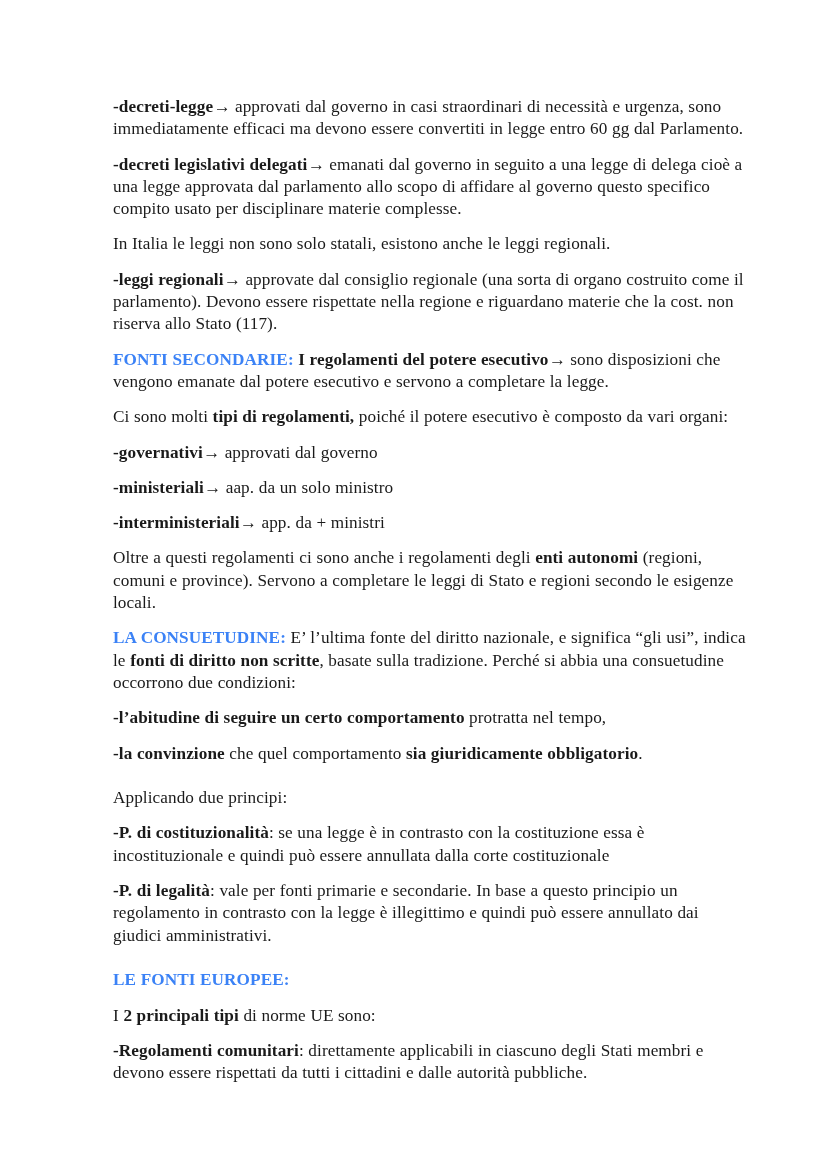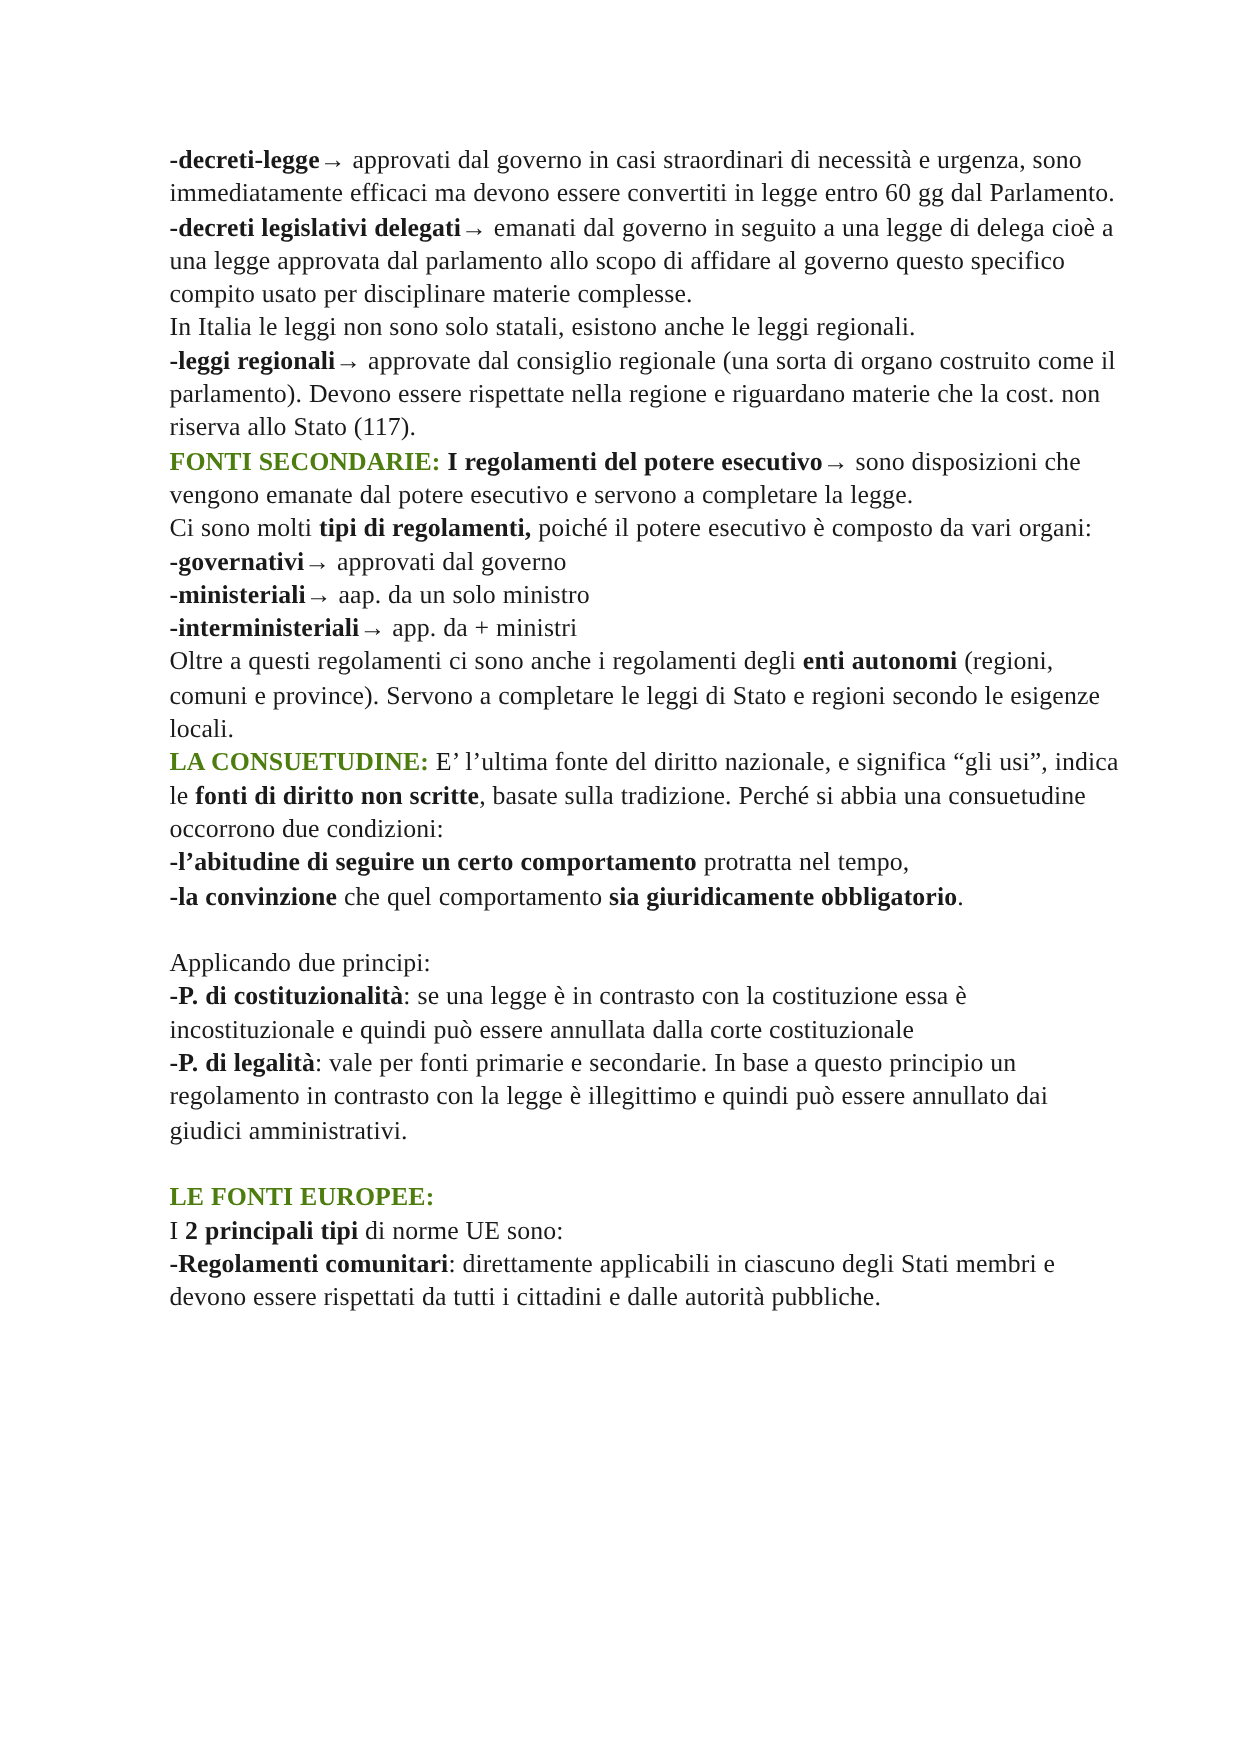--- a/index.html
+++ b/index.html
@@ -39,33 +39,33 @@
     padding: 0;
     font-size: 17.2px;
     line-height: 22.3px;
     text-align: left;
     color: #1a1a1a;
     letter-spacing: 0.005em;
     word-spacing: 0.01em;
   }
 
   p.para + p.para {
-    margin-top: 0;
+    margin-top: 13px;
   }
 
   .spacer {
     height: 22.3px;
   }
 
   b, strong, .b {
     font-weight: 700;
   }
 
   .heading-red {
-    color: #4d7c0f;
+    color: #3b82f6;
     font-weight: 700;
   }
 </style>
 </head>
 <body>
 
 <div class="page">
   <div class="text-column" id="text-column">
       <p class="para"><span class="b">-decreti-legge</span><span>→ approvati dal governo in casi straordinari di necessità e urgenza, sono immediatamente efficaci ma devono essere convertiti in legge entro 60 gg dal Parlamento.</span></p>
       <p class="para"><span class="b">-decreti legislativi delegati</span><span>→ emanati dal governo in seguito a una legge di delega cioè a una legge approvata dal parlamento allo scopo di affidare al governo questo specifico compito usato per disciplinare materie complesse.</span></p>

